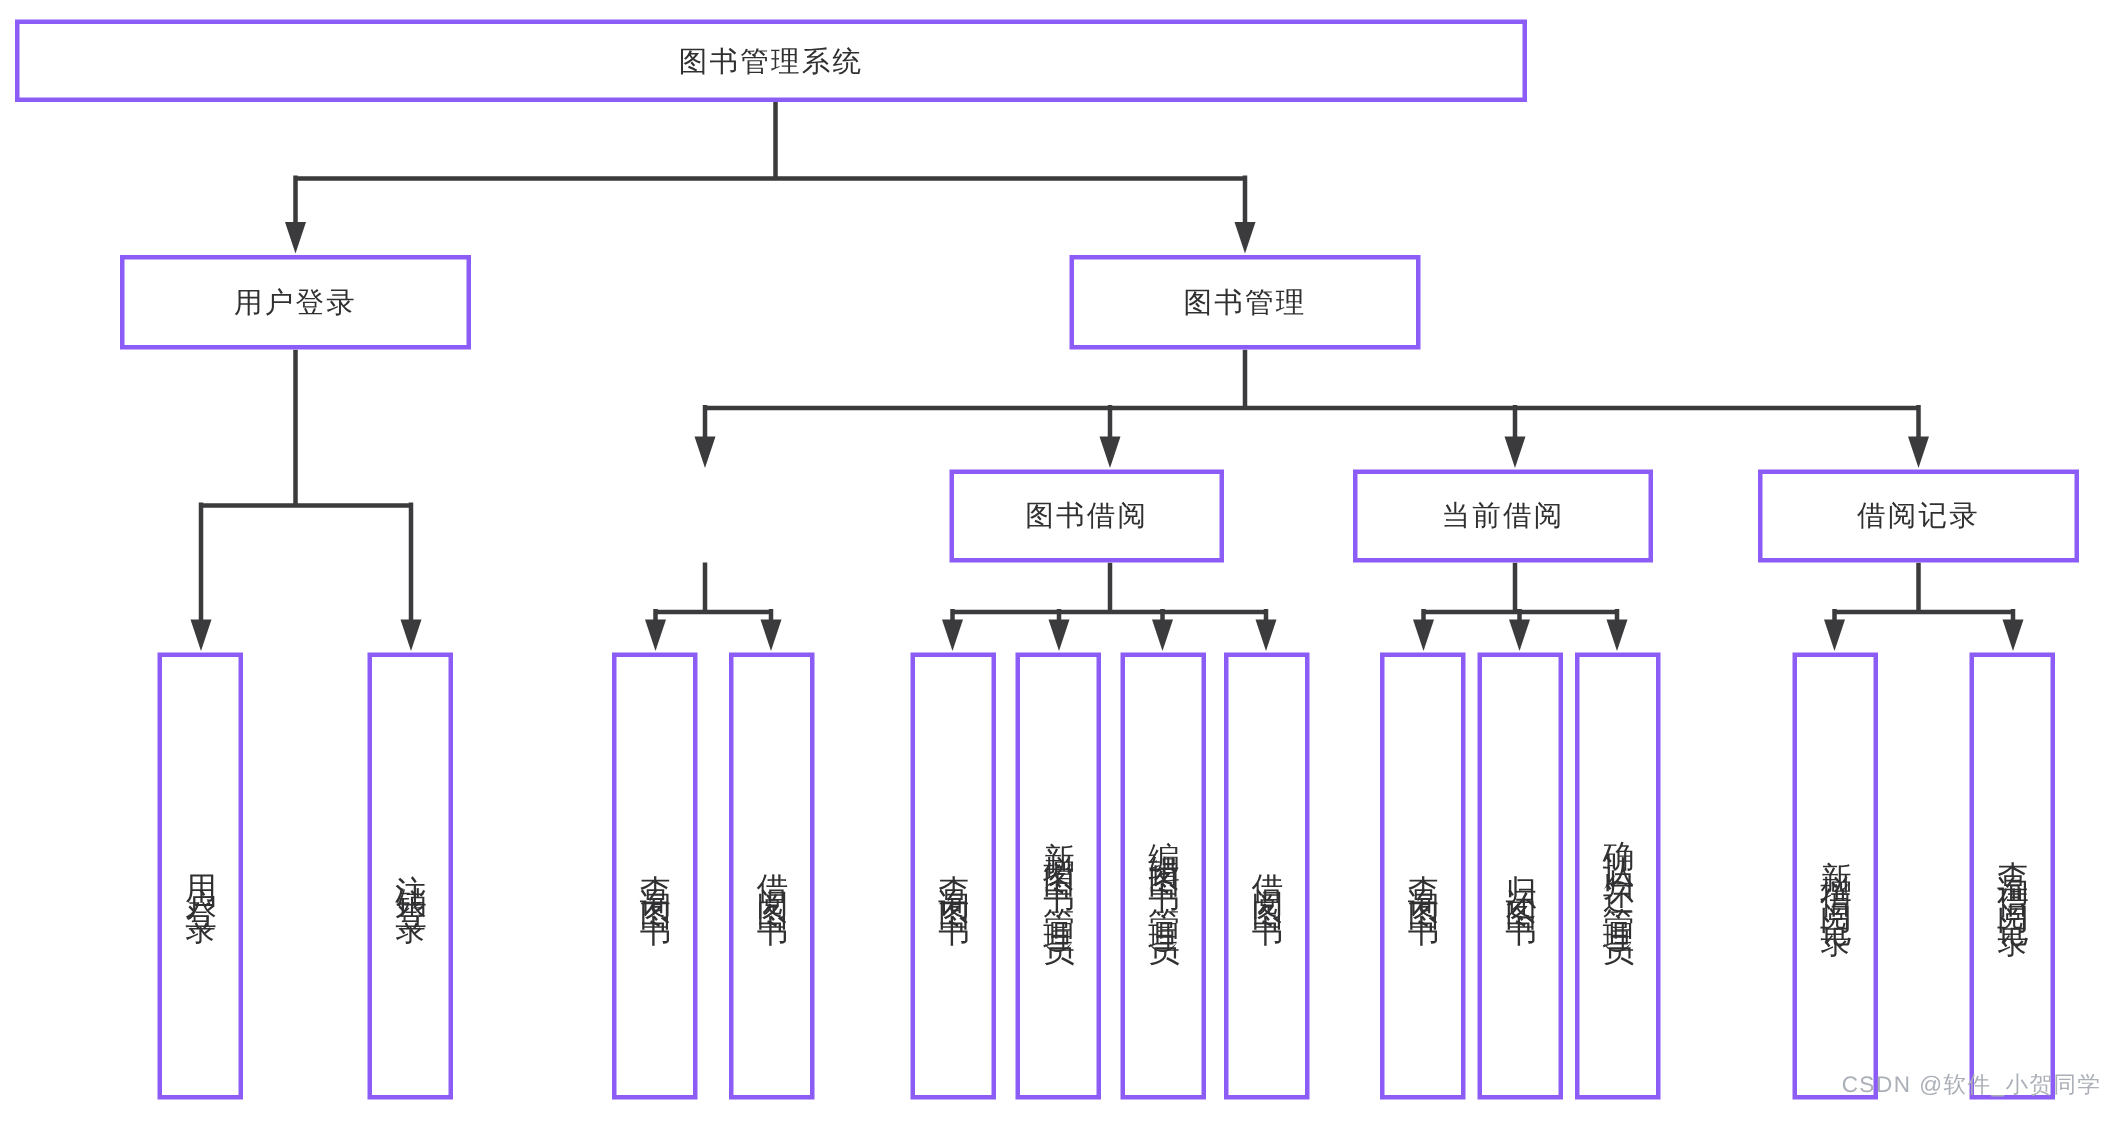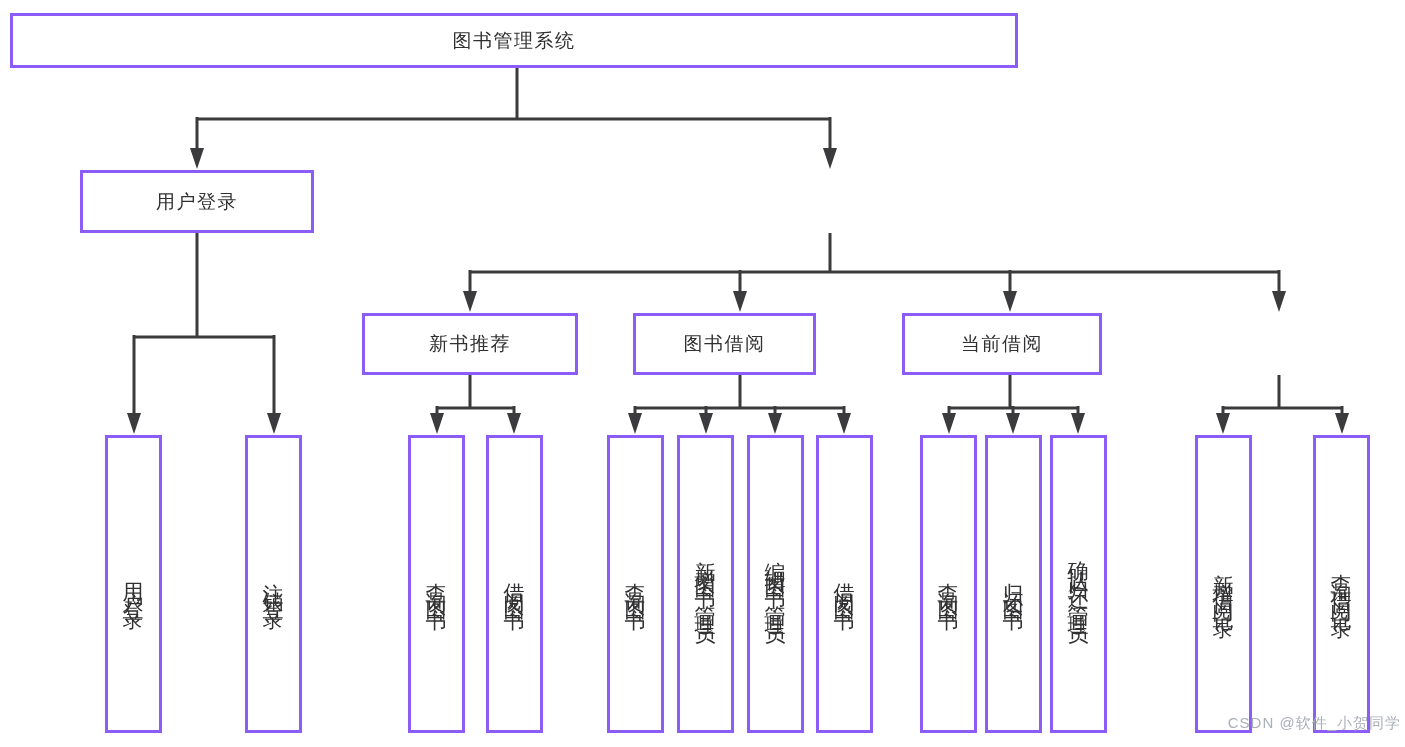--- a/index.html
+++ b/index.html
@@ -89,29 +89,32 @@
     </g>
   </svg>
 
   <div class="box" style="left:10px;top:13px;width:1008px;height:55px">
     <span class="hlabel">图书管理系统</span>
   </div>
 
   <div class="box" style="left:80px;top:170px;width:234px;height:63px">
     <span class="hlabel">用户登录</span>
   </div>
+  <div class="box" style="left:713px;top:170px;width:234px;height:63px">
+    <span class="hlabel">图书管理</span>
+  </div>
 
-  <div class="box" style="left:362px;top:313px;width:216px;height:62px">
-    <span class="hlabel">新书推荐</span>
-  </div>
   <div class="box" style="left:633px;top:313px;width:183px;height:62px">
     <span class="hlabel">图书借阅</span>
   </div>
   <div class="box" style="left:902px;top:313px;width:200px;height:62px">
     <span class="hlabel">当前借阅</span>
+  </div>
+  <div class="box" style="left:1172px;top:313px;width:214px;height:62px">
+    <span class="hlabel">借阅记录</span>
   </div>
 
   <div class="box leaf" style="left:105px;top:435px">
     <span class="vlabel">用户登录</span>
   </div>
   <div class="box leaf" style="left:245px;top:435px">
     <span class="vlabel">注销登录</span>
   </div>
 
   <div class="box leaf" style="left:408px;top:435px">

